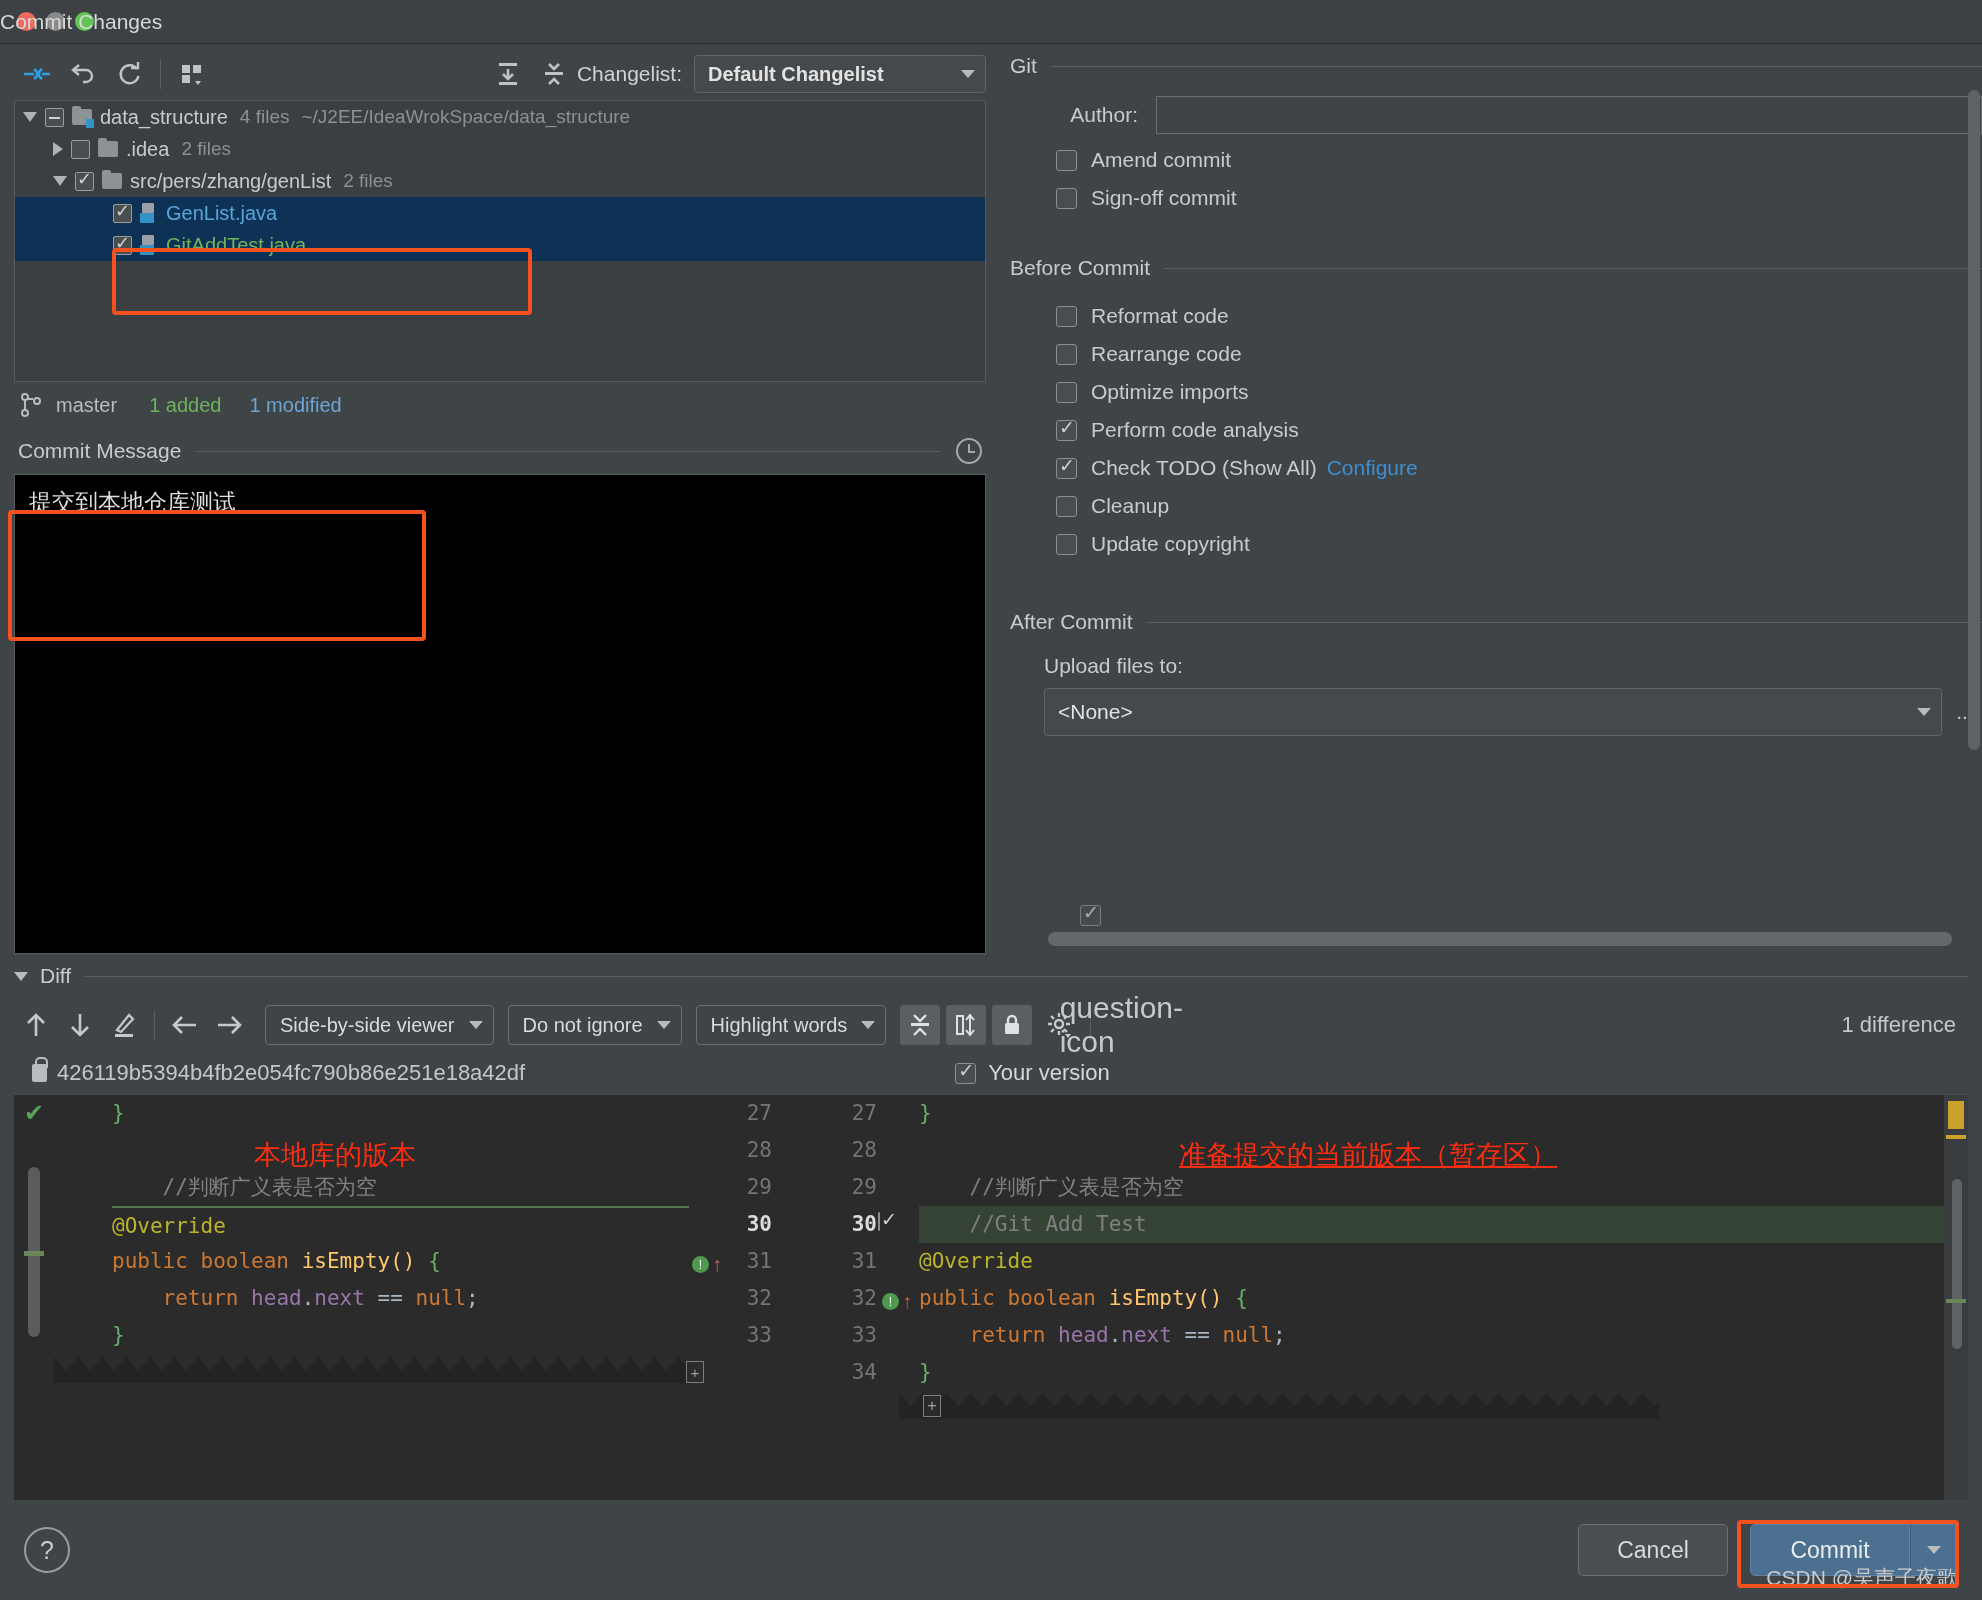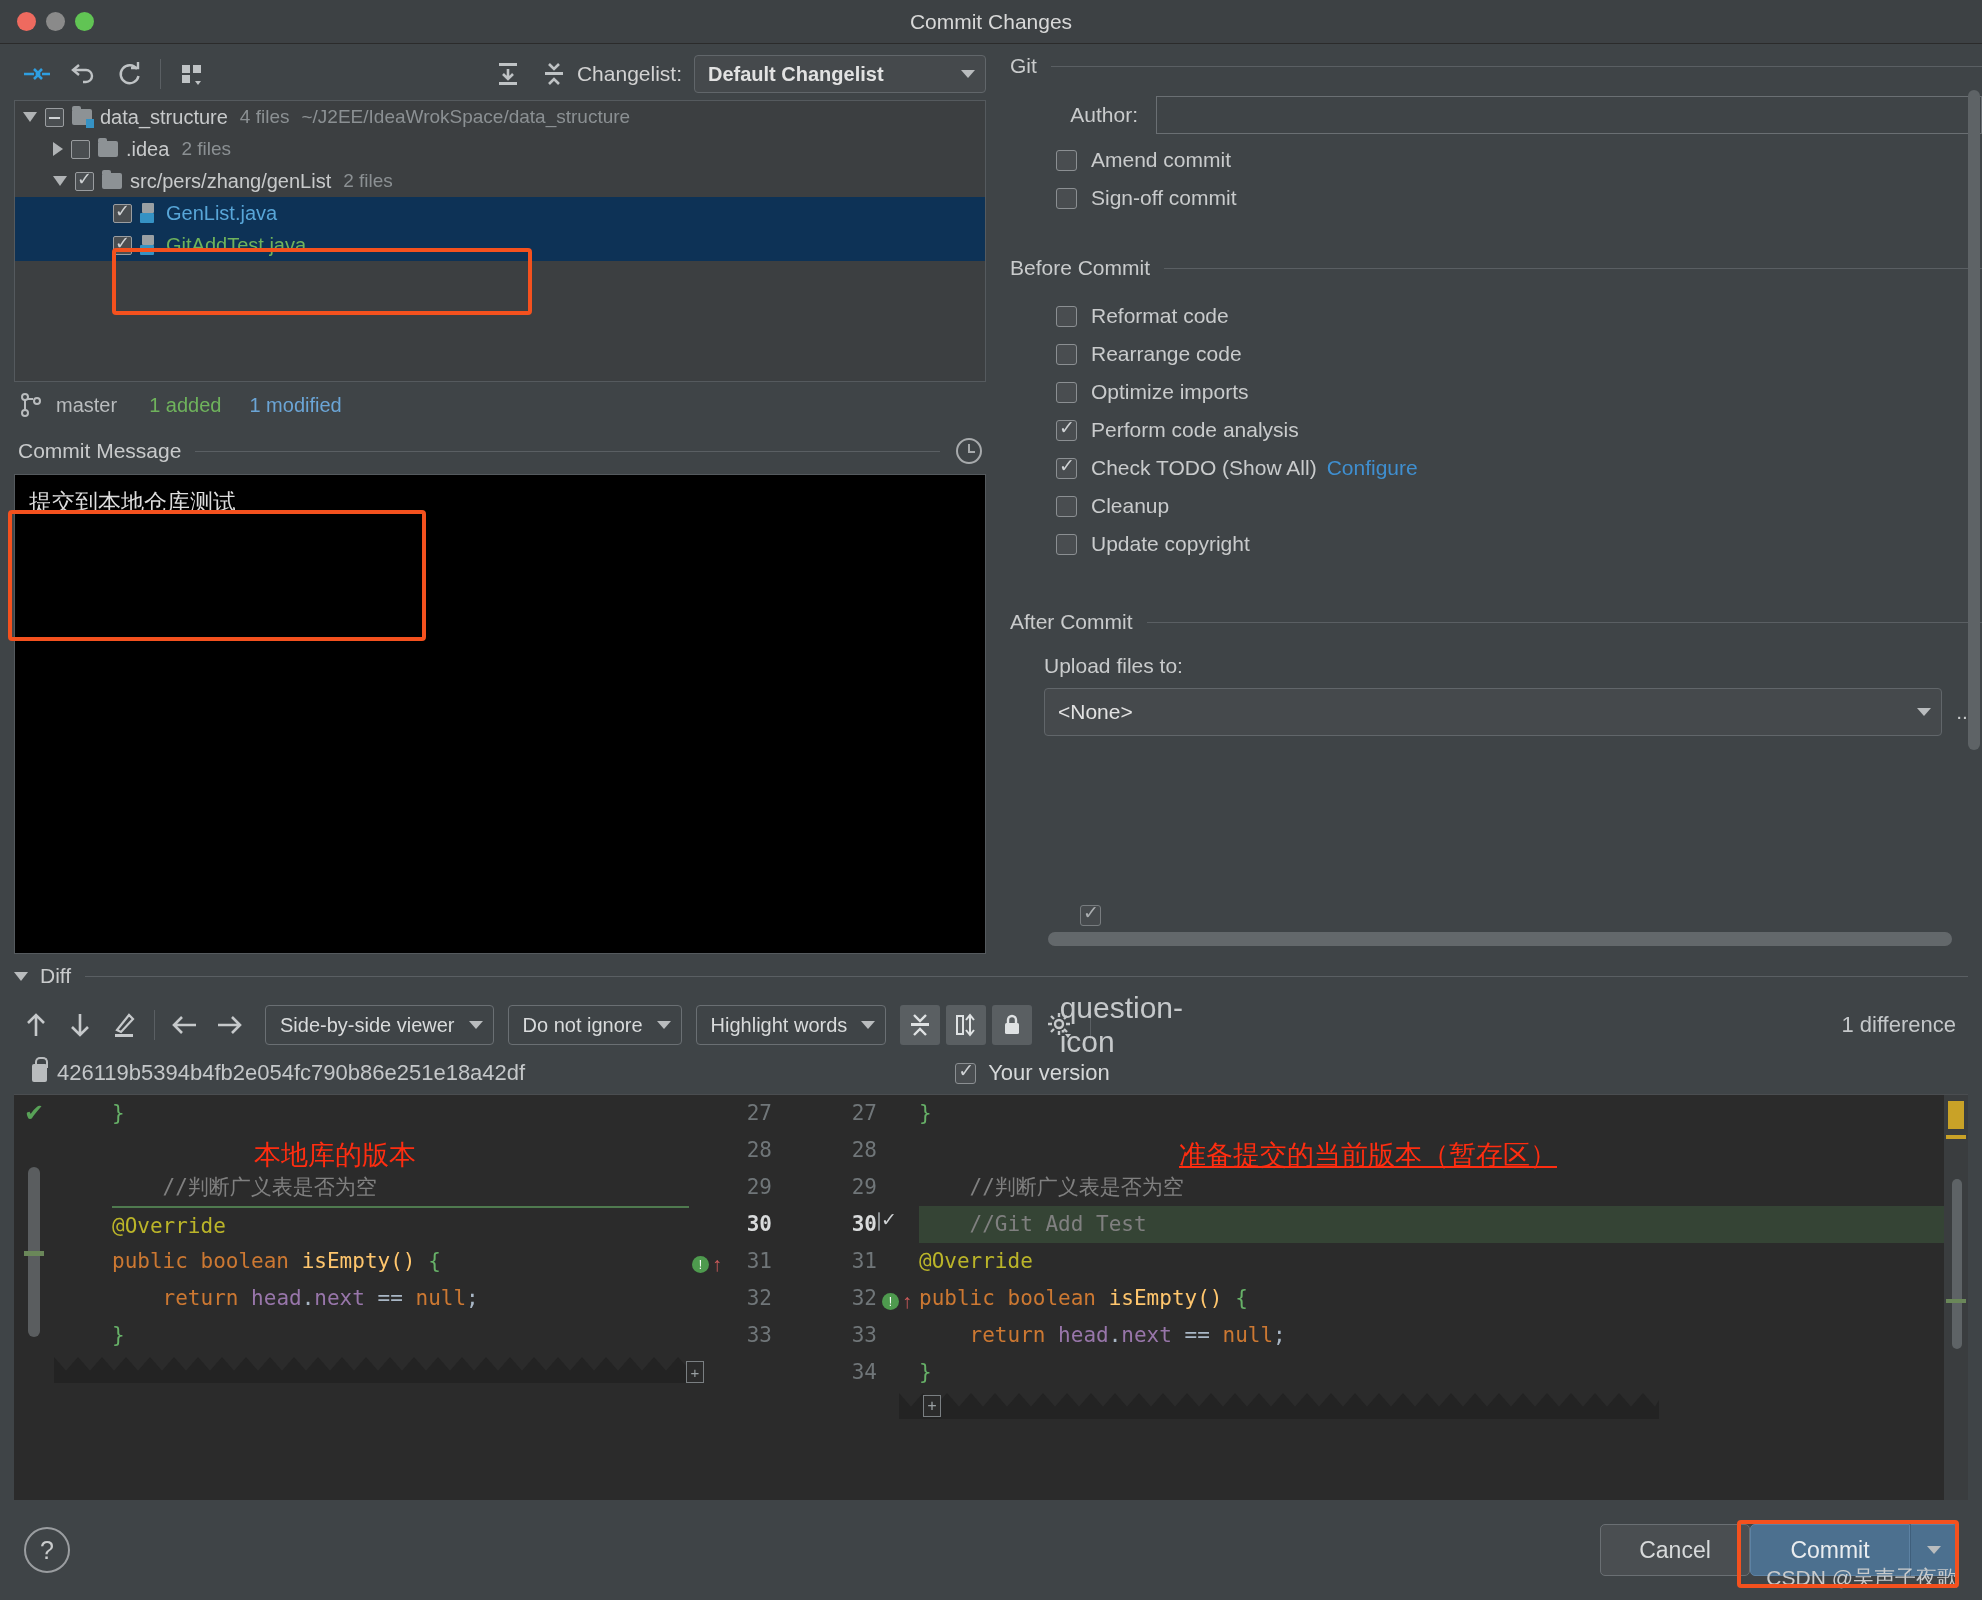--- a/index.html
+++ b/index.html
@@ -16,21 +16,21 @@
     height: 44px; background: #3d4144; position: relative;
     display: flex; align-items: center; flex: 0 0 44px;
     border-bottom: 1px solid #2b2b2b;
   }
   .traffic { display: flex; gap: 10px; padding-left: 17px; }
   .tl { width: 19px; height: 19px; border-radius: 50%; }
   .tl.red { background: #ee6a5f; }
   .tl.yellow { background: #8a8a8a; }
   .tl.green { background: #61c454; }
   .title-text {
-    position: absolute; left: 0; right: 0; text-align: center;
+    position: absolute; left: 0; right: 0; 
     color: #d8d8d8; font-size: 21px;
   }
 
   
   .body-area { flex: 1; display: flex; flex-direction: column; background: #3f4447; padding: 0; }
   .upper { display: flex; height: 910px; }
   .left-col { width: 1000px; display: flex; flex-direction: column; padding: 0 14px 0 14px; }
   .right-col { flex: 1; position: relative; padding-left: 10px; }
 
   
@@ -607,21 +607,21 @@
           </div>
         </div>
 
         <div class="fold-box" style="left:672px; top:266px;">+</div>
       </div>
     </div>
 
     <div class="bottom">
       <div class="help-btn">?</div>
       <div style="flex:1"></div>
-      <div class="btn" style="">Cancel</div>
+      <div class="btn" style="margin-right:22px;">Cancel</div>
       <div style="display:flex;">
         <div class="btn primary">Commit</div>
         <div class="btn-split">
             <span class="caret"></span>
           </div>
       </div>
     </div>
   </div>
 
   <div class="redbox" style="left:112px; top:248px; width:420px; height:67px;"></div>

